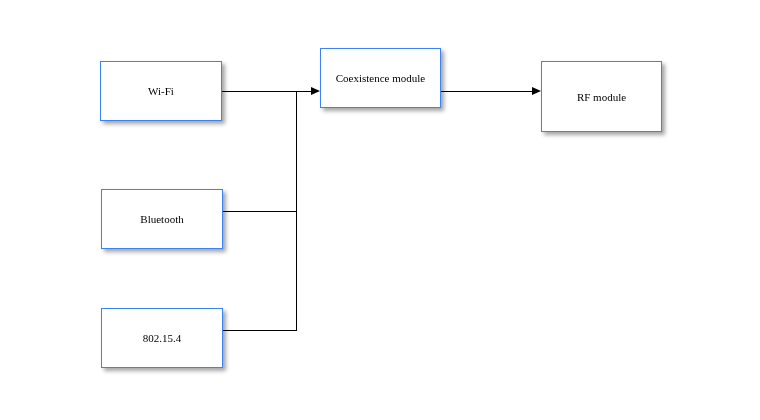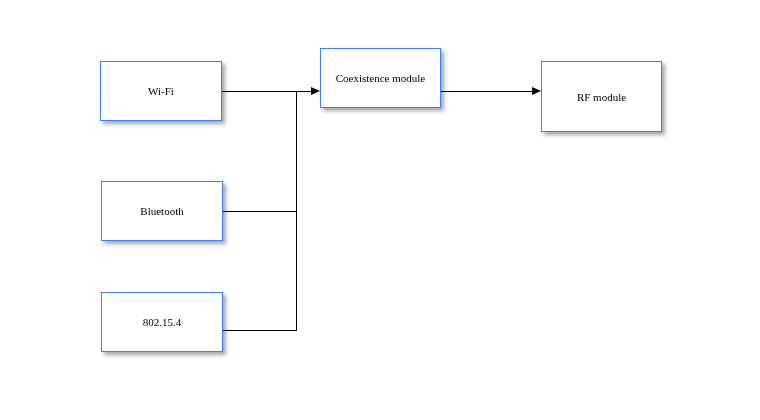--- a/index.html
+++ b/index.html
@@ -26,22 +26,22 @@
     display: flex;
     align-items: center;
     justify-content: center;
     font-size: 11px;
     color: #000000;
     text-align: center;
     white-space: nowrap;
     font-family: Liberation Serif, serif;
   }
   .node-wifi        { left: 100px; top: 61px; }
-  .node-bluetooth   { left: 101px; top: 181px; }
-  .node-zigbee      { left: 101px; top: 292px; }
+  .node-bluetooth   { left: 101px; top: 189px; }
+  .node-zigbee      { left: 101px; top: 308px; }
   .node-coexistence { left: 320px; top: 48px;  width: 121px; }
   .node-rf          { left: 541px; top: 61px;  width: 121px; height: 71px; }
 
   .hline {
     position: absolute;
     height: 1px;
     background: #000000;
   }
   .vline {
     position: absolute;

